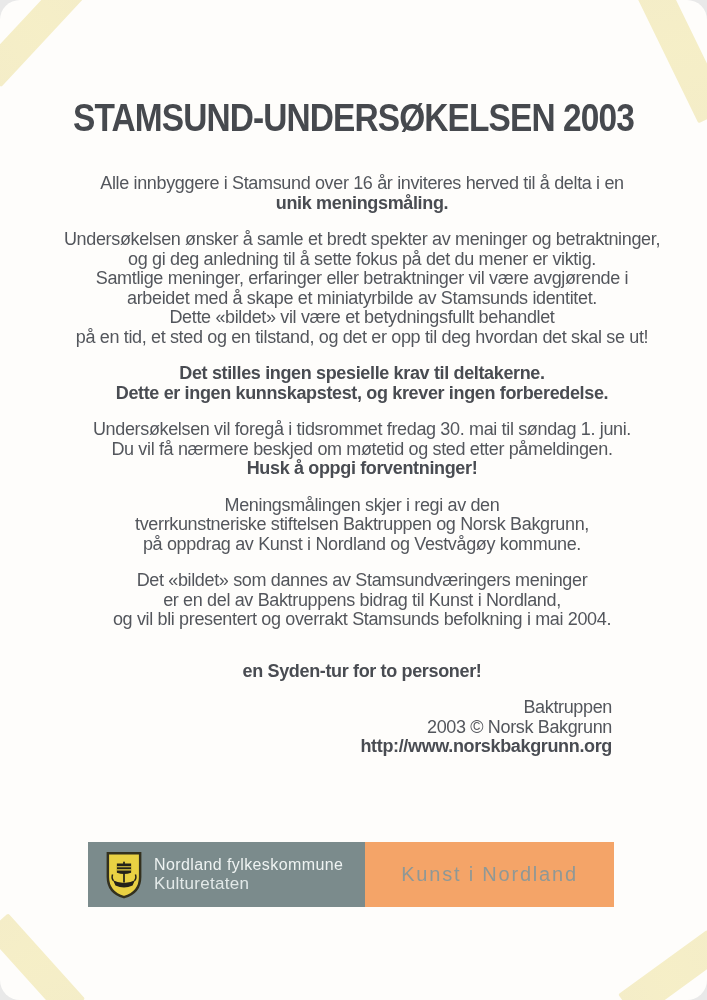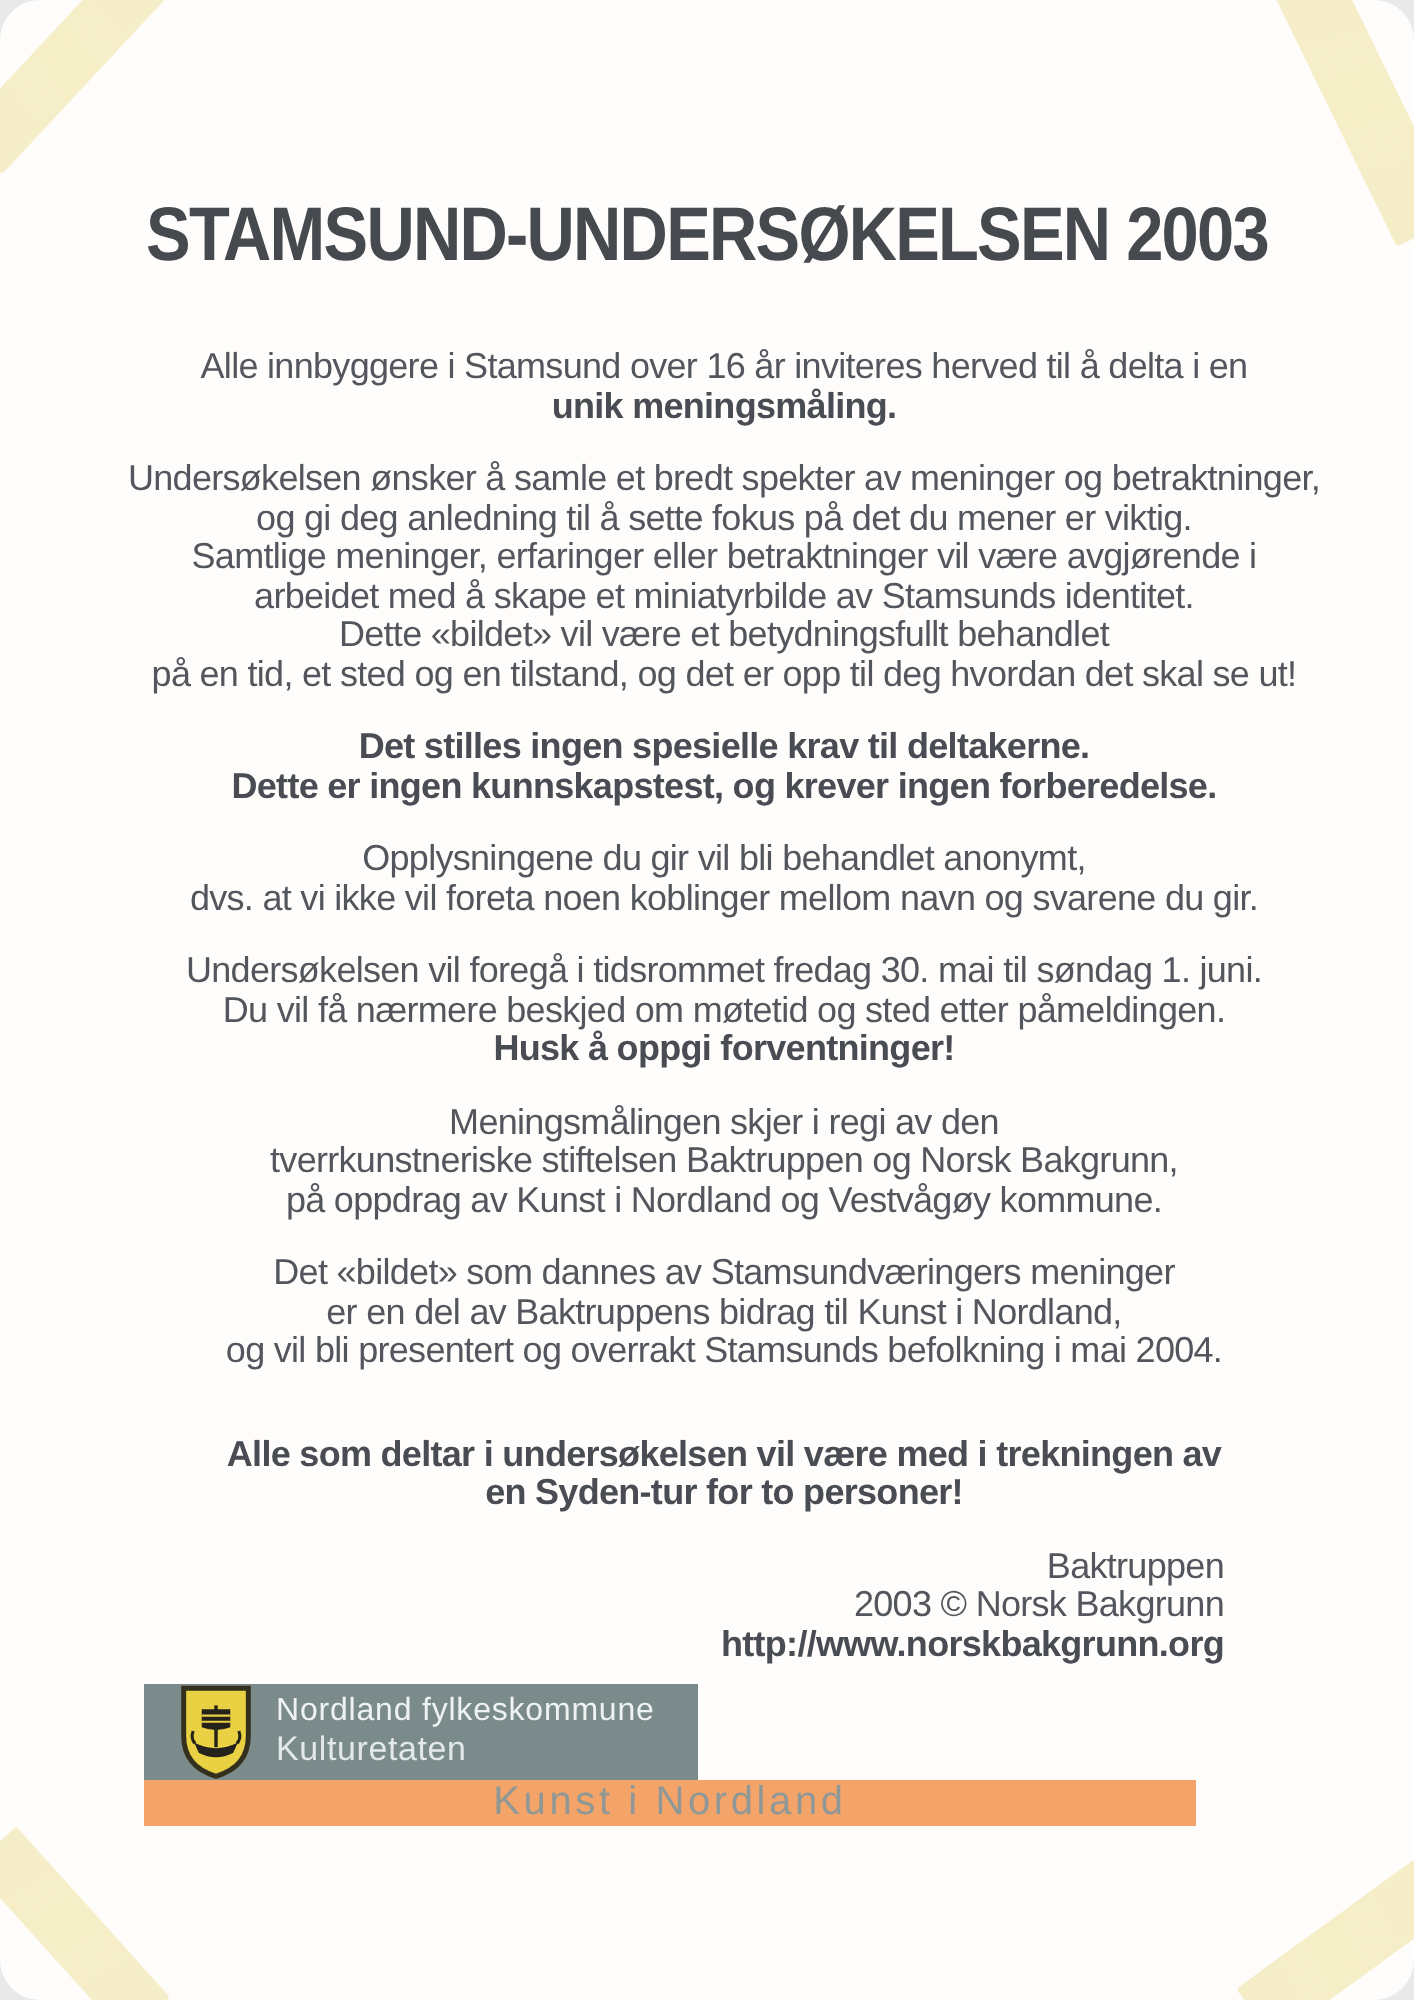--- a/index.html
+++ b/index.html
@@ -45,24 +45,23 @@
     line-height:19.5px;
     margin:0 0 17px 17px;
   }
   .block.bold .line, .line.bold{font-weight:bold;color:#494c52;}
   .block.right{text-align:right;margin-right:95px;}
   .block.gap-large{margin-top:32px;}
   .line{white-space:nowrap;}
   
   .banner{
     position:absolute;
-    left:72px;top:842px;
+    left:88px;top:842px;
     width:526px;height:65px;
     display:flex;
-    flex-direction:column;
   }
   .banner-left{
     width:277px;height:100%;
     background:var(--banner-gray,#7b8b8c);
     display:flex;align-items:center;
     box-sizing:border-box;
   }
   .shield{width:38px;height:48px;margin-left:17px;flex:none;}
   .banner-left-text{margin-left:11px;line-height:1.15;}
   .org{font-size:16px;letter-spacing:0.4px;color:#eef3f2;white-space:nowrap;}
@@ -100,40 +99,35 @@
         <div class="line">Samtlige meninger, erfaringer eller betraktninger vil være avgjørende i</div>
         <div class="line">arbeidet med å skape et miniatyrbilde av Stamsunds identitet.</div>
         <div class="line">Dette «bildet» vil være et betydningsfullt behandlet</div>
         <div class="line">på en tid, et sted og en tilstand, og det er opp til deg hvordan det skal se ut!</div>
       </div>
       <div class="block bold">
         <div class="line bold">Det stilles ingen spesielle krav til deltakerne.</div>
         <div class="line bold">Dette er ingen kunnskapstest, og krever ingen forberedelse.</div>
       </div>
       <div class="block">
-        <div class="line">Opplysningene du gir vil bli behandlet anonymt,</div>
-        <div class="line">dvs. at vi ikke vil foreta noen koblinger mellom navn og svarene du gir.</div>
-      </div>
-      <div class="block">
         <div class="line">Undersøkelsen vil foregå i tidsrommet fredag 30. mai til søndag 1. juni.</div>
         <div class="line">Du vil få nærmere beskjed om møtetid og sted etter påmeldingen.</div>
         <div class="line bold">Husk å oppgi forventninger!</div>
       </div>
       <div class="block">
         <div class="line">Meningsmålingen skjer i regi av den</div>
         <div class="line">tverrkunstneriske stiftelsen Baktruppen og Norsk Bakgrunn,</div>
         <div class="line">på oppdrag av Kunst i Nordland og Vestvågøy kommune.</div>
       </div>
       <div class="block">
         <div class="line">Det «bildet» som dannes av Stamsundværingers meninger</div>
         <div class="line">er en del av Baktruppens bidrag til Kunst i Nordland,</div>
         <div class="line">og vil bli presentert og overrakt Stamsunds befolkning i mai 2004.</div>
       </div>
       <div class="block bold gap-large">
-        <div class="line bold">Alle som deltar i undersøkelsen vil være med i trekningen av</div>
         <div class="line bold">en Syden-tur for to personer!</div>
       </div>
       <div class="block right">
         <div class="line">Baktruppen</div>
         <div class="line">2003 © Norsk Bakgrunn</div>
         <div class="line bold">http://www.norskbakgrunn.org</div>
       </div>
     </div>
 
   <div class="banner">

